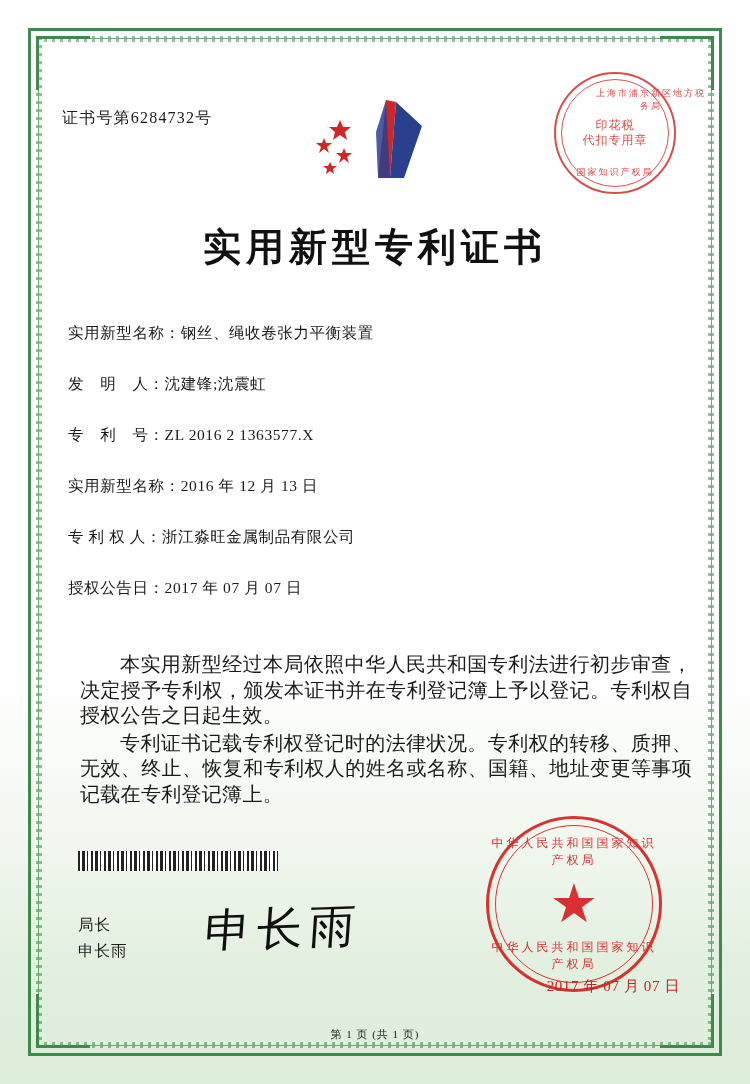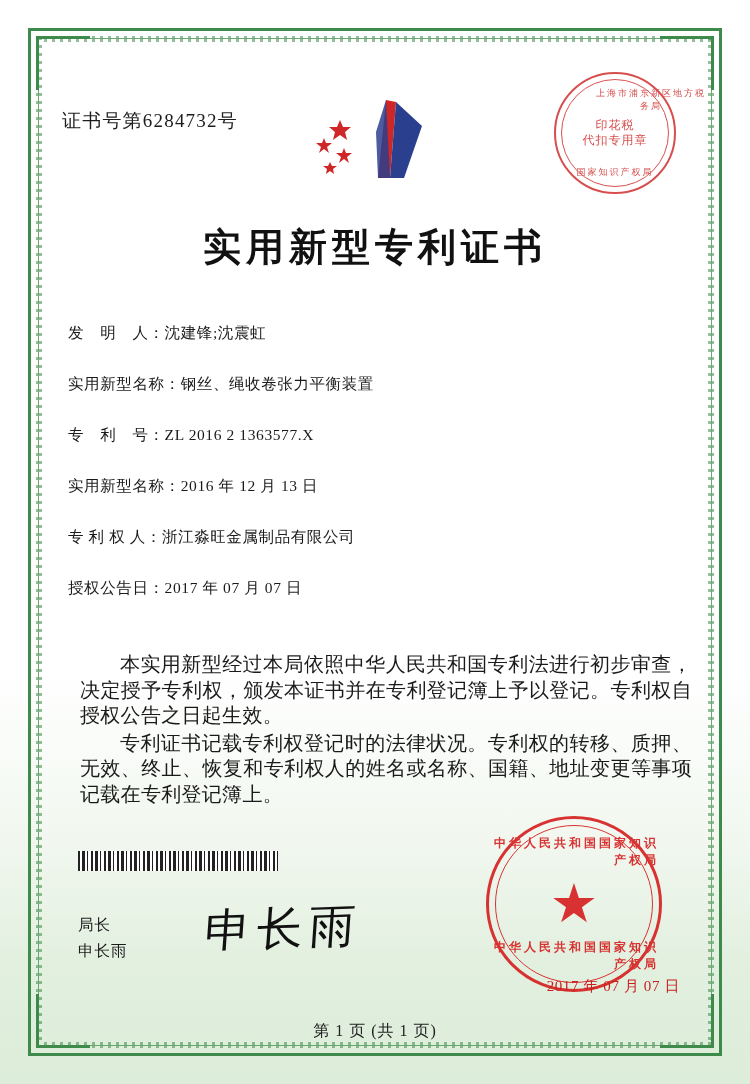--- a/index.html
+++ b/index.html
@@ -60,21 +60,21 @@
   }
   .corner.tl { left: 36px; top: 36px; border-right: none; border-bottom: none; }
   .corner.tr { right: 36px; top: 36px; border-left: none; border-bottom: none; }
   .corner.bl { left: 36px; bottom: 36px; border-right: none; border-top: none; }
   .corner.br { right: 36px; bottom: 36px; border-left: none; border-top: none; }
 
   
   .cert-no {
     position: absolute;
     left: 62px; top: 108px;
-    font-size: 19px;
+    font-size: 16px;
     letter-spacing: 1.2px;
     color: #1c1c1c;
   }
 
   
   .logo {
     position: absolute;
     left: 300px; top: 92px;
     width: 150px; height: 100px;
   }
@@ -193,24 +193,24 @@
     border-radius: 50%;
     color: #d62222;
     opacity: 0.92;
   }
   .seal .ring2 {
     position: absolute; left: 6px; top: 6px; right: 6px; bottom: 6px;
     border: 1px solid #d62222; border-radius: 50%;
   }
   .seal .arc-up, .seal .arc-dn {
     position: absolute; left: 0; right: 0;
-    text-align: right;
+    text-align: center;
     font-size: 12px;
     letter-spacing: 3px;
-    font-weight: bold;
+    font-weight: normal;
   }
   .seal .arc-up { top: 16px; }
   .seal .arc-dn { bottom: 16px; }
   .seal .star {
     position: absolute;
     left: 50%; top: 50%;
     transform: translate(-50%, -50%);
     font-size: 54px;
     line-height: 54px;
   }
@@ -220,21 +220,21 @@
     font-size: 15px;
     color: #c81f1f;
     letter-spacing: 0.6px;
   }
 
   
   .footer {
     position: absolute;
     left: 0; right: 0; bottom: 42px;
     text-align: center;
-    font-size: 16px;
+    font-size: 11px;
     letter-spacing: 1px;
     color: #222;
     margin-top: 10px;
   }
 </style>
 </head>
 <body>
 
 <div class="page">
 
@@ -269,24 +269,24 @@
       <div>印花税</div>
       <div>代扣专用章</div>
     </div>
     <div class="arc-bottom">国家知识产权局</div>
   </div>
 
   <div class="title">实用新型专利证书</div>
 
   <div class="fields">
     <div class="field">
+      <span class="label">实用新型名称：</span><span class="value">钢丝、绳收卷张力平衡装置</span>
+    </div>
+    <div class="field">
       <span class="label">发　明　人：</span><span class="value">沈建锋;沈震虹</span>
-    </div>
-    <div class="field">
-      <span class="label">实用新型名称：</span><span class="value">钢丝、绳收卷张力平衡装置</span>
     </div>
     <div class="field">
       <span class="label">专　利　号：</span><span class="value">ZL 2016 2 1363577.X</span>
     </div>
     <div class="field">
       <span class="label">实用新型名称：</span><span class="value">2016 年 12 月 13 日</span>
     </div>
     <div class="field">
       <span class="label">专 利 权 人：</span><span class="value">浙江淼旺金属制品有限公司</span>
     </div>

